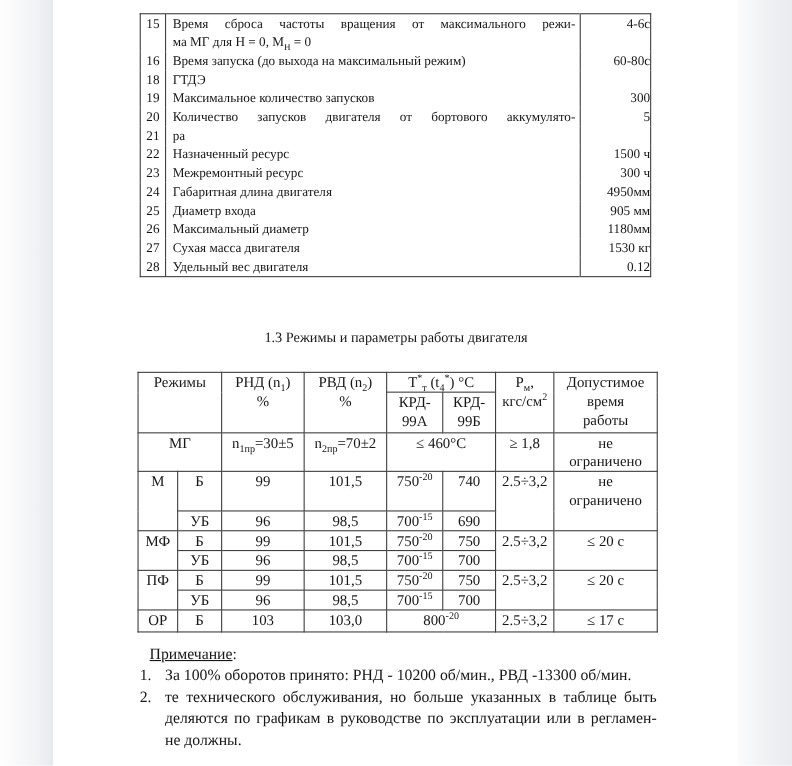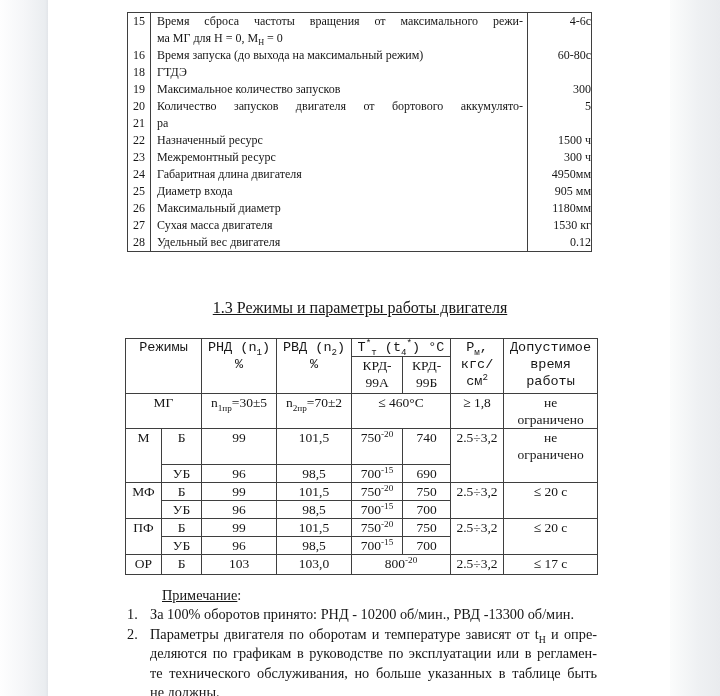--- a/index.html
+++ b/index.html
@@ -33,47 +33,47 @@
   }
   .spec-table td { height:17px; line-height:17px; vertical-align:top; overflow:hidden; white-space:nowrap; }
   .spec-table .num { width:23px; text-align:center; border-right:1px solid #3f3f3f; }
   .spec-table .txt { width:377px; padding:0 4px 0 6px; }
   .spec-table .txt.fill { text-align:justify; text-align-last:justify; }
   .spec-table .val { width:64px; border-left:1px solid #3f3f3f; text-align:right; }
 
   
   .section-title {
     position:absolute; left:48px; top:299px; width:624px;
-    text-align:center; font-size:16px;text-decoration:underline;
+    text-align:center; font-size:13px;
   }
 
   
   .modes-table {
     position:absolute; left:125px; top:338px; width:472px;
     border-collapse:collapse; table-layout:fixed;
     font-size:13.5px; text-align:center;
   }
   .modes-table td {
     border:1px solid #3f3f3f;
     vertical-align:top; line-height:17px; padding:0 1px; overflow:hidden;
   }
-  tr.h1  { height:18px;font-family:Liberation Mono, monospace; }
+  tr.h1  { height:18px; }
   tr.h2  { height:37px; }
   tr.rmg { height:35px; }
   tr.rb2 { height:36px; }
   tr.r1  { height:17px; }
   tr.rpf { height:18px; }
   tr.ror { height:20px; }
 
   
   .notes {
     position:absolute; left:125px; top:586px; width:472px;
     font-size:14.3px; line-height:19.4px;
   }
-  .note-heading { margin-left:37px; }
+  .note-heading { margin-left:11px; }
   .note-heading .u { text-decoration:underline; }
   .note-item { display:flex; }
   .note-num { width:25px; flex:none; padding-left:2px; }
   .note-text { flex:1; white-space:nowrap; }
   .note-text .wrap { white-space:normal; }
   .jl { text-align:justify; text-align-last:justify; white-space:normal; }
 </style>
 </head>
 <body>
 
@@ -260,20 +260,19 @@
 
   <div class="notes">
     <div class="note-heading"><span class="u">Примечание</span><span>:</span></div>
     <div class="note-item">
       <div class="note-num">1.</div>
       <div class="note-text">За 100% оборотов принято: РНД - 10200 об/мин., РВД -13300 об/мин.</div>
     </div>
     <div class="note-item">
       <div class="note-num">2.</div>
       <div class="note-text">
-        <div class="jl">Параметры двигателя по оборотам и температуре зависят от t<sub>Н</sub> и опре-</div>
+        <div class="jl">те технического обслуживания, но больше указанных в таблице быть</div>
         <div class="jl">деляются по графикам в руководстве по эксплуатации или в регламен-</div>
-        <div class="jl">те технического обслуживания, но больше указанных в таблице быть</div>
         <div class="wrap">не должны.</div>
       </div>
     </div>
   </div>
 </div>
 
 </body></html>

